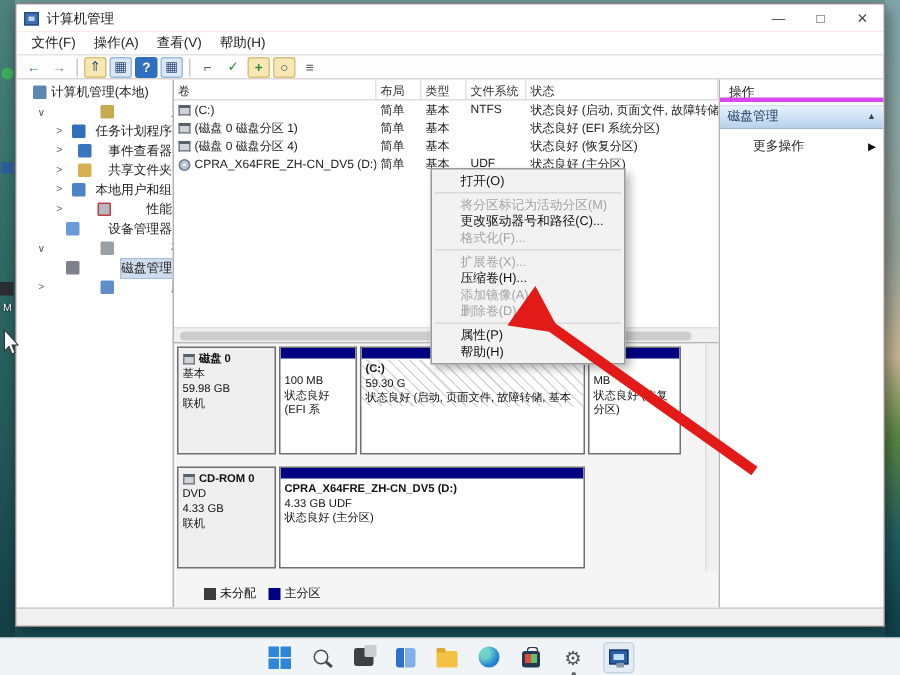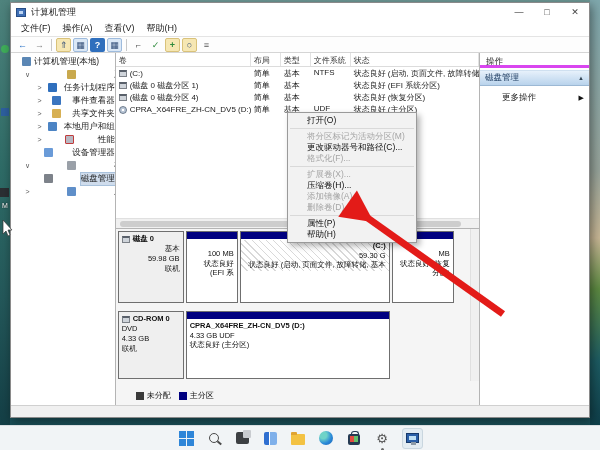--- a/index.html
+++ b/index.html
@@ -55,21 +55,21 @@
   .vrow > div { padding:1px 2px 0 3px; overflow:hidden; white-space:nowrap; }
   .vname { display:flex; align-items:center; gap:3px; }
   .vol-ico { width:8px; height:7px; background:#cfd4da; border:1px solid #7b8087; border-top:2px solid #59606a; flex:0 0 auto; }
   .cd-ico { width:8px; height:8px; border-radius:50%; background:radial-gradient(circle at 50% 50%, #fff 0 1px, #b9c6d6 1px 3px, #8093a9 3px 4px); border:1px solid #6c7a8c; flex:0 0 auto; }
   .hscroll { position:absolute; left:0; right:0; bottom:0; height:10px; background:#f0f0f0; border-top:1px solid #e0e0e0; }
   .hthumb { position:absolute; left:4px; top:2px; height:6px; width:94%; background:#cdcdcd; border-radius:3px; }
 
   
   .graph { flex:1 1 auto; background:#f5f5f5; position:relative; overflow:hidden; font-size:7.5px; }
   .drow { display:flex; margin:0 2px; }
-  .drow1 { margin-top:2px; height:72px;text-align:right; } .drow2 { margin-top:8px; height:68px; }
+  .drow1 { margin-top:2px; height:72px; } .drow2 { margin-top:8px; height:68px; }
   .dleft { width:66px; flex:0 0 auto; background:#efefef; border:1px solid #6f6f6f; padding:2px 3px; color:#111; }
   .dleft .dname { font-weight:bold; display:flex; gap:3px; align-items:center; }
   .dleft div { line-height:10px; white-space:nowrap; overflow:hidden; }
   .parts { flex:1 1 auto; position:relative; }
   .part { position:absolute; top:0; bottom:0; border:1px solid #6f6f6f; background:#fff; overflow:hidden; }
   .phead { height:8px; background:#000080; border-bottom:1px solid #fff; }
   .pbody { padding:1px 3px; line-height:9.5px; white-space:normal; color:#111; }
   .pbody .pt { font-weight:bold; }
   .part.hatch .pbody { background:repeating-linear-gradient(45deg,#fff 0 4px,#d9d9d9 4px 5px); }
   .vscroll { position:absolute; right:0; top:0; bottom:24px; width:9px; background:#f0f0f0; border-left:1px solid #e0e0e0; }

